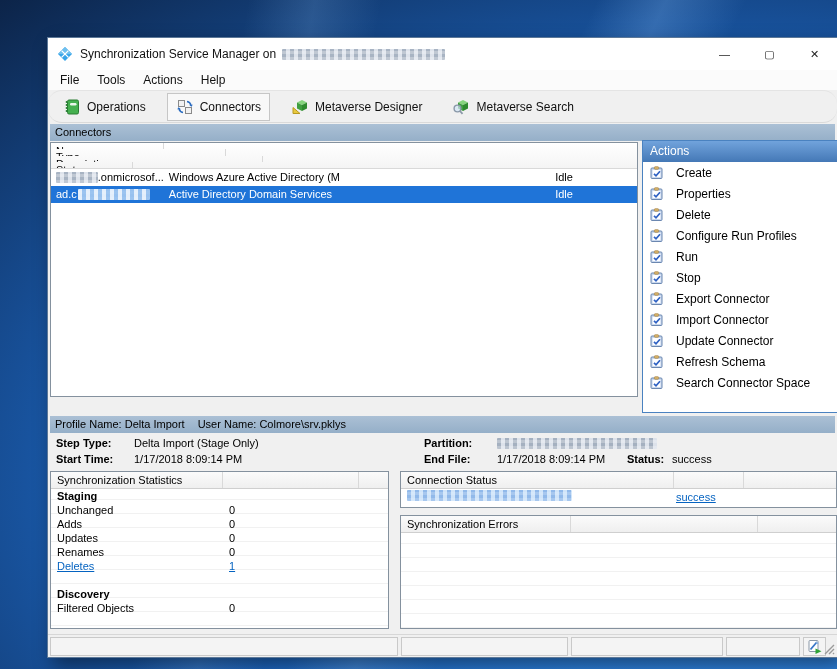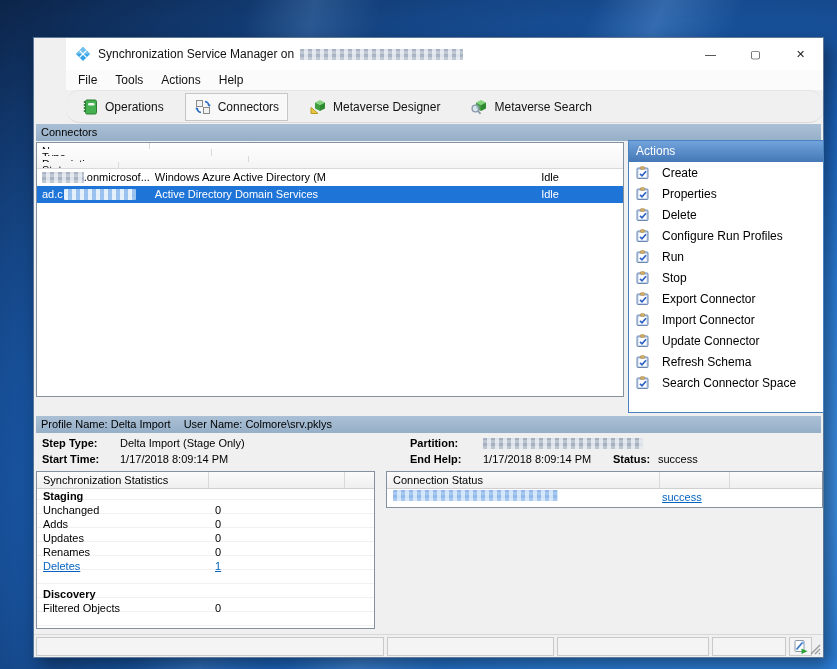--- a/index.html
+++ b/index.html
@@ -11,24 +11,23 @@
       radial-gradient(135% 105% at 88% 72%, #4496ea 0%, #2c80dd 30%, #1c64bd 52%, #14427f 74%, #0a1c3a 100%);
   }
   .desktop::before {
     content:""; position:absolute; inset:0; pointer-events:none;
     background:
       linear-gradient(115deg, transparent 52%, rgba(130,185,245,0.28) 58%, transparent 65%),
       linear-gradient(100deg, transparent 26%, rgba(150,200,250,0.18) 33%, transparent 40%);
   }
 
   .window {
-    position:absolute; left:33px; top:37px; width:791px; height:621px;
+    position:absolute; left:47px; top:37px; width:791px; height:621px;
     background:#f0f0f0; border:1px solid #5c7898;
     box-shadow: 6px 8px 18px rgba(0,0,0,0.45);
-    padding-left: 32px;
   }
 
   
   .titlebar { display:flex; align-items:center; height:32px; background:#ffffff; padding-left:9px; }
   .titlebar .title { font-size:12px; color:#111; margin-left:7px; white-space:nowrap; }
   .win-controls { margin-left:auto; display:flex; height:32px; }
   .win-btn { width:45px; display:flex; align-items:center; justify-content:center; font-size:11px; color:#222; cursor:default; }
 
   
   .menubar { display:flex; align-items:center; height:20px; background:#fbfbfb; padding-left:3px; }
@@ -361,21 +360,21 @@
       <span style="margin-left:10px;">User Name: Colmore\srv.pklys</span>
     </div>
 
     <div class="info-area">
       <span class="lbl" style="left:6px; top:3px;">Step Type:</span>
       <span style="left:84px; top:3px;">Delta Import (Stage Only)</span>
       <span class="lbl" style="left:6px; top:19px;">Start Time:</span>
       <span style="left:84px; top:19px;">1/17/2018 8:09:14 PM</span>
       <span class="lbl" style="left:374px; top:3px;">Partition:</span>
       <span class="redact" style="left:447px; top:4px; width:160px; position:absolute;"></span>
-      <span class="lbl" style="left:374px; top:19px;">End Help:</span>
+      <span class="lbl" style="left:374px; top:19px;">End File:</span>
       <span style="left:447px; top:19px;">1/17/2018 8:09:14 PM</span>
       <span class="lbl" style="left:577px; top:19px;text-align:center;">Status:</span>
       <span style="left:622px; top:19px;">success</span>
     </div>
 
     <div class="panel faint-lines" id="stats-panel">
       <div class="p-header">
         <div class="p-hcell" style="width:172px;">Synchronization Statistics</div>
         <div class="p-hcell" style="width:136px;"></div>
         <div class="p-hcell" style="flex:1; border-right:none;"></div>
@@ -424,20 +423,27 @@
         <div class="p-hcell" style="width:70px;"></div>
         <div class="p-hcell" style="flex:1; border-right:none;"></div>
       </div>
       <div class="conn-row">
         <div class="conn-c1"><span class="redact blue" style="width:165px;"></span></div>
         <div class="conn-c2"><span class="link">success</span></div>
         <div class="conn-c3"></div>
       </div>
     </div>
 
+    <div class="panel faint-lines" id="err-panel">
+      <div class="p-header">
+        <div class="p-hcell e1">Synchronization Errors</div>
+        <div class="p-hcell e2"></div>
+        <div class="p-hcell e3" style="border-right:none;"></div>
+      </div>
+    </div>
 
     <div class="statusbar">
       <div class="sb-seg" style="left:2px;   width:348px;"></div>
       <div class="sb-seg" style="left:353px; width:167px;"></div>
       <div class="sb-seg" style="left:523px; width:152px;"></div>
       <div class="sb-seg" style="left:678px; width:74px;"></div>
       <div class="sb-seg" style="left:755px; width:23px; display:flex; align-items:center; justify-content:center;">
         <span>
           <svg width="16" height="16" viewBox="0 0 16 16">
             <rect x="2" y="1.5" width="9" height="11" rx="1" fill="#ffffff" stroke="#8a98a8"></rect>

